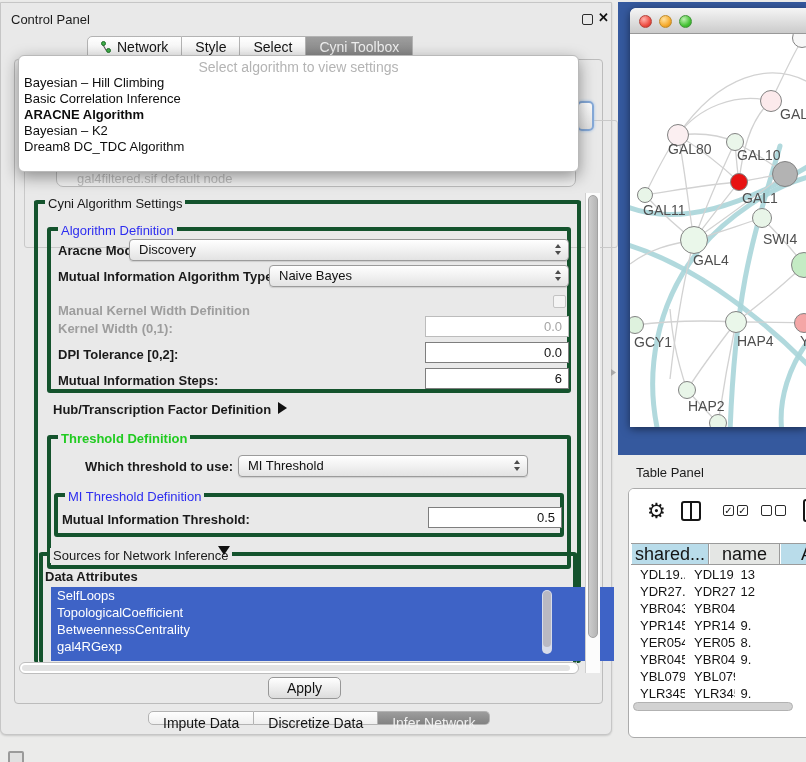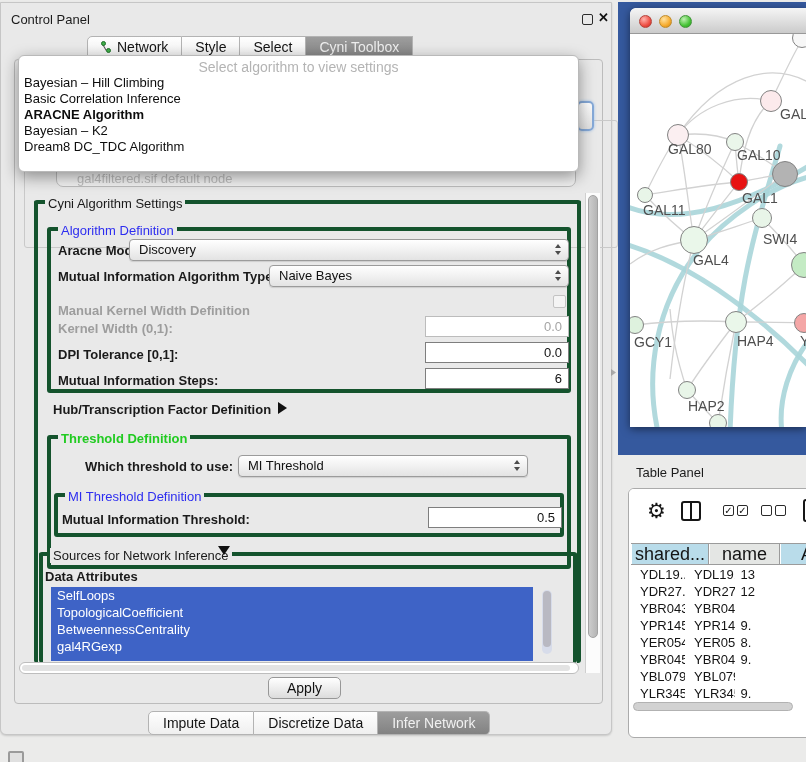--- a/index.html
+++ b/index.html
@@ -50,35 +50,35 @@
   .spin { position:absolute; right:7px; top:4px; }
   .spin b { display:block; width:0; height:0; border-left:3.5px solid transparent; border-right:3.5px solid transparent;}
   .spin b.up { border-bottom:4.5px solid #4c4c4c; margin-bottom:2.5px;}
   .spin b.dn { border-top:4.5px solid #4c4c4c;}
   .tfield { position:absolute; height:21px; border:1px solid #7e7e7e; background:#fff; font-size:13px; color:#111; text-align:right; padding-right:6px; line-height:19px;}
   .tfield.dis { border:1px solid #bcbcbc; color:#a5a5a5; }
   .cbox { position:absolute; width:13px; height:13px; border:1px solid #c3c3c3; border-radius:2px; background:#f4f4f4;}
   .tri-right { position:absolute; width:0; height:0; border-top:6px solid transparent; border-bottom:6px solid transparent; border-left:9px solid #111;}
   .tri-down  { position:absolute; width:0; height:0; border-left:6px solid transparent; border-right:6px solid transparent; border-top:9px solid #111;}
 
-  #attr-list { position:absolute; left:50px; top:584px; width:482px; height:74px; background:#3e63c6; overflow:hidden; }
+  #attr-list { position:absolute; left:50px; top:584px; width:563px; height:74px; background:#3e63c6; overflow:hidden; }
   .attr-item { color:#fff; font-size:13px; line-height:17px; padding-left:6px; white-space:nowrap;}
   #attr-scroll { position:absolute; left:541px; top:587px; width:10px; height:64px; background:#d7dcea; border-radius:5px;}
   #attr-scroll i { position:absolute; left:1px; top:1px; width:8px; height:56px; background:#b9b9c2; border-radius:4px; display:block;}
 
   #set-vscroll { position:absolute; left:584px; top:190px; width:15px; height:480px; background:#fcfcfc; border-left:1px solid #cfcfcf; }
   #set-vscroll i { position:absolute; left:2px; top:2px; width:10px; height:443px; background:linear-gradient(90deg,#cdcdcd,#b5b5b5); border:1px solid #a2a2a2; border-radius:6px; display:block;}
   #set-hscroll { position:absolute; left:18px; top:659px; width:560px; height:12px; background:#fff; border:1px solid #bdbdbd; border-radius:7px;}
   #set-hscroll i { position:absolute; left:2px; top:2px; width:548px; height:6px; background:#e3e3e3; border-radius:4px; display:block;}
 
   #apply-btn { position:absolute; left:267px; top:674px; width:73px; height:22px; border:1px solid #979797; border-radius:5px;
     background:linear-gradient(#ffffff,#dcdcdc); font-size:14px; color:#111; text-align:center; line-height:21px; z-index:5;}
 
   #bottom-tabs { position:absolute; left:147px; top:708px; height:22px; display:flex; z-index:6;}
-  .btab { height:24px; line-height:22px; padding:0 14px; background:linear-gradient(#fefefe,#efefef);
+  .btab { height:14px; line-height:22px; padding:0 14px; background:linear-gradient(#fefefe,#efefef);
     border:1px solid #b3b3b3; border-left:none; font-size:14px; color:#141414; white-space:nowrap;}
   .btab:first-child { border-left:1px solid #b3b3b3; border-radius:5px 0 0 5px;}
   .btab:last-child { border-radius:0 5px 5px 0;}
   .btab.selected { background:linear-gradient(#9d9d9d,#828282); color:#f0f0f0;}
 
   #mini-icon { position:absolute; left:8px; top:751px; width:16px; height:13px; border:2px solid #9a9a9a; background:#e0e0e0; border-radius:2px;}
   #divider-handle { position:absolute; left:611px; top:369px; width:5px; height:7px; background:#9a9a9a; clip-path:polygon(0 0,100% 50%,0 100%); opacity:.8;}
 
   
   #net-frame { position:absolute; left:618px; top:2px; width:188px; height:453px; background:#35599e; }
@@ -176,21 +176,21 @@
       <span>Naive Bayes</span>
       <span class="spin">
           <b class="up"></b>
           <b class="dn"></b>
         </span>
     </div>
     <span class="flabel dis" style="left:57px; top:292px;margin-top:8px;">Manual Kernel Width Definition</span>
     <span class="cbox" style="left:552px; top:292px;"></span>
     <span class="flabel dis" style="left:57px; top:318px;">Kernel Width (0,1):</span>
     <div class="tfield dis" style="left:424px; top:313px; width:144px;">0.0</div>
-    <span class="flabel" style="left:57px; top:344px;">DPI Tolerance [0,1]:</span>
+    <span class="flabel" style="left:57px; top:344px;">DPI Tolerance [0,2]:</span>
     <div class="tfield" style="left:424px; top:339px; width:144px;">0.0</div>
     <span class="flabel" style="left:57px; top:370px;">Mutual Information Steps:</span>
     <div class="tfield" style="left:424px; top:365px; width:144px;">6</div>
 
     <span class="flabel" style="left:52px; top:399px;">Hub/Transcription Factor Definition</span>
     <span class="tri-right" style="left:277px; top:399px;"></span>
 
     <div class="group" style="left:46px; top:432px; width:524px; height:134px;font-weight:bold;">
       <span class="gtitle green">Threshold Definition</span>
     </div>

